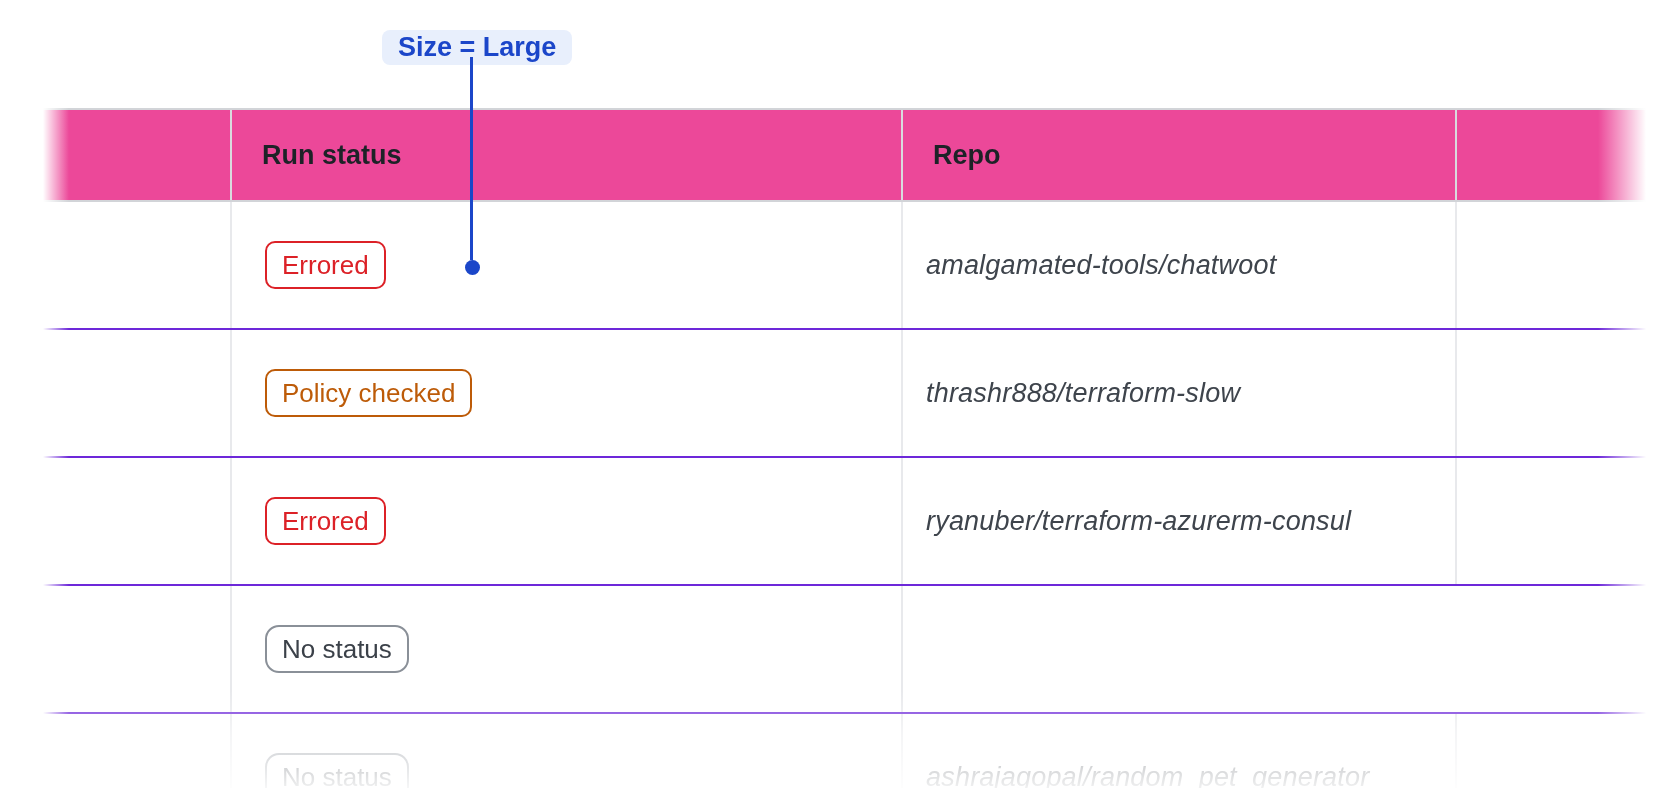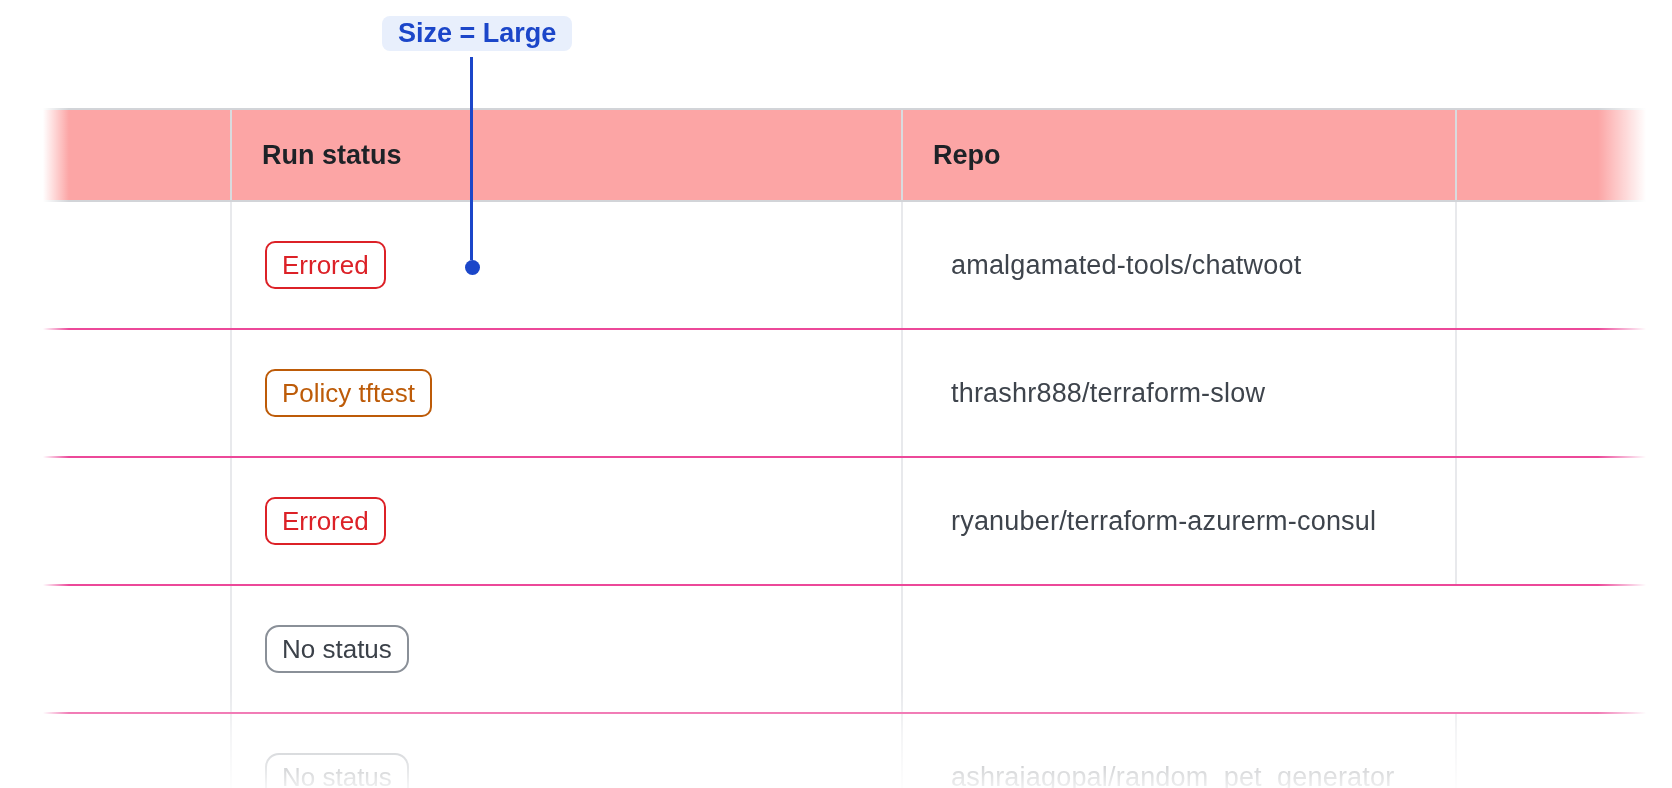--- a/index.html
+++ b/index.html
@@ -17,50 +17,50 @@
   .workspace-table {
     position: absolute;
     left: 43px;
     top: 108px;
     width: 1629px;
     z-index: 1;
   }
   .thead {
     display: flex;
     height: 94px;
-    background: #fca5a5;
+    background: #ec4899;
     border-top: 2px solid #d2d4d8;
     border-bottom: 2px solid #d2d4d8;
   }
   .th {
     display: flex;
     align-items: center;
     padding-left: 30px;
     font-size: 27px;
     font-weight: 700;
     color: #1d2227;
     border-right: 2px solid #d9dbde;
   }
   .tr {
     display: flex;
     height: 128px;
-    border-bottom: 2px solid #ec4899;
+    border-bottom: 2px solid #6d28d9;
     background: #ffffff;
   }
   .td {
     display: flex;
     align-items: center;
     border-right: 2px solid #e8e9ec;
   }
   .col-leading  { width: 189px; }
   .col-status   { width: 671px; }
   .col-repo     { width: 554px; }
   .col-trailing { flex: 1; border-right: none; }
   .td.col-status { padding-left: 33px; }
-  .td.col-repo   { padding-left: 48px; }
+  .td.col-repo   { padding-left: 23px; font-style: italic; }
 
   .repo-name {
     font-size: 27px;
     color: #3e444c;
     letter-spacing: 0.2px;
   }
 
   
   .badge {
     display: inline-flex;
@@ -74,21 +74,21 @@
     white-space: nowrap;
   }
   .badge--errored { color: #dc2127; border-color: #dc2127; }
   .badge--policy  { color: #bd5b08; border-color: #bd5b08; }
   .badge--none    { color: #3b4149; border-color: #8a9098; border-radius: 14px; }
 
   
   .callout-badge {
     position: absolute;
     left: 382px;
-    top: 16px;
+    top: 30px;
     height: 35px;
     padding: 0 16px;
     display: inline-flex;
     align-items: center;
     background: #e8effc;
     color: #1b46c9;
     font-size: 27px;
     font-weight: 600;
     border-radius: 8px;
     z-index: 4;
@@ -157,21 +157,21 @@
       </div>
       <div class="td col-repo">
         <span class="repo-name">amalgamated-tools/chatwoot</span>
       </div>
       <div class="td col-trailing"></div>
     </div>
 
     <div class="tr">
       <div class="td col-leading"></div>
       <div class="td col-status">
-        <span class="badge badge--policy">Policy tftest</span>
+        <span class="badge badge--policy">Policy checked</span>
       </div>
       <div class="td col-repo">
         <span class="repo-name">thrashr888/terraform-slow</span>
       </div>
       <div class="td col-trailing"></div>
     </div>
 
     <div class="tr">
       <div class="td col-leading"></div>
       <div class="td col-status">

